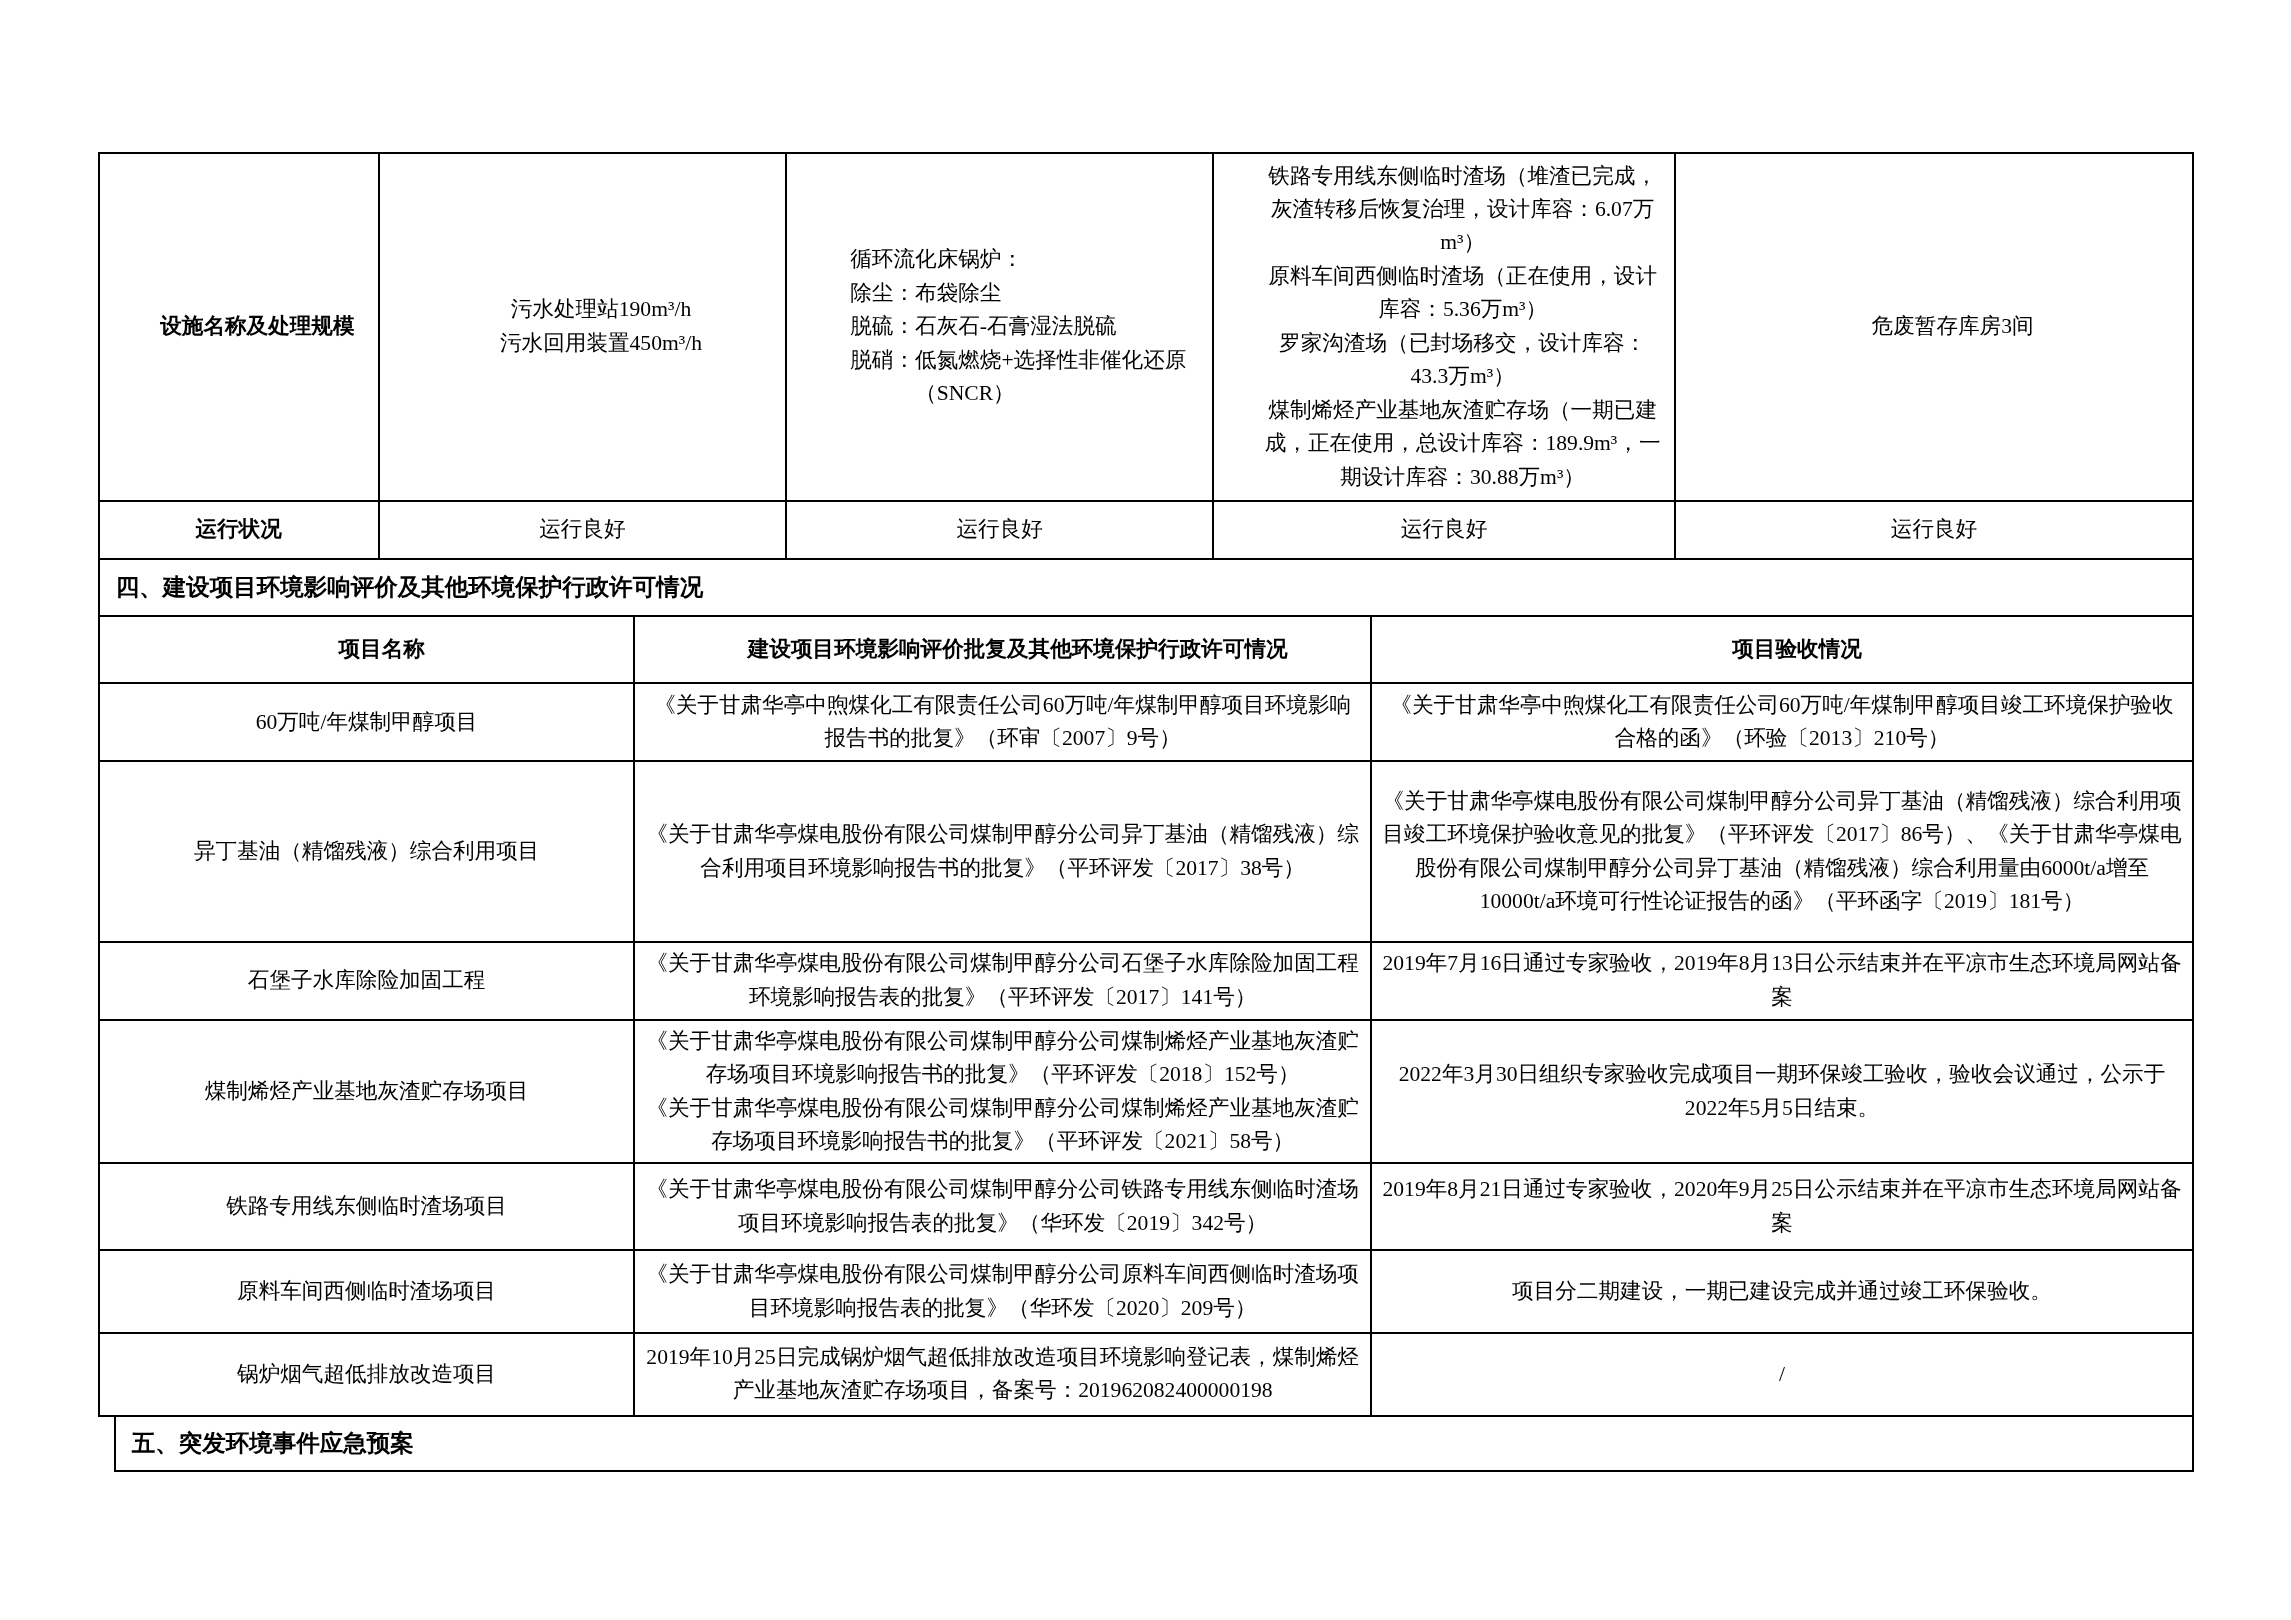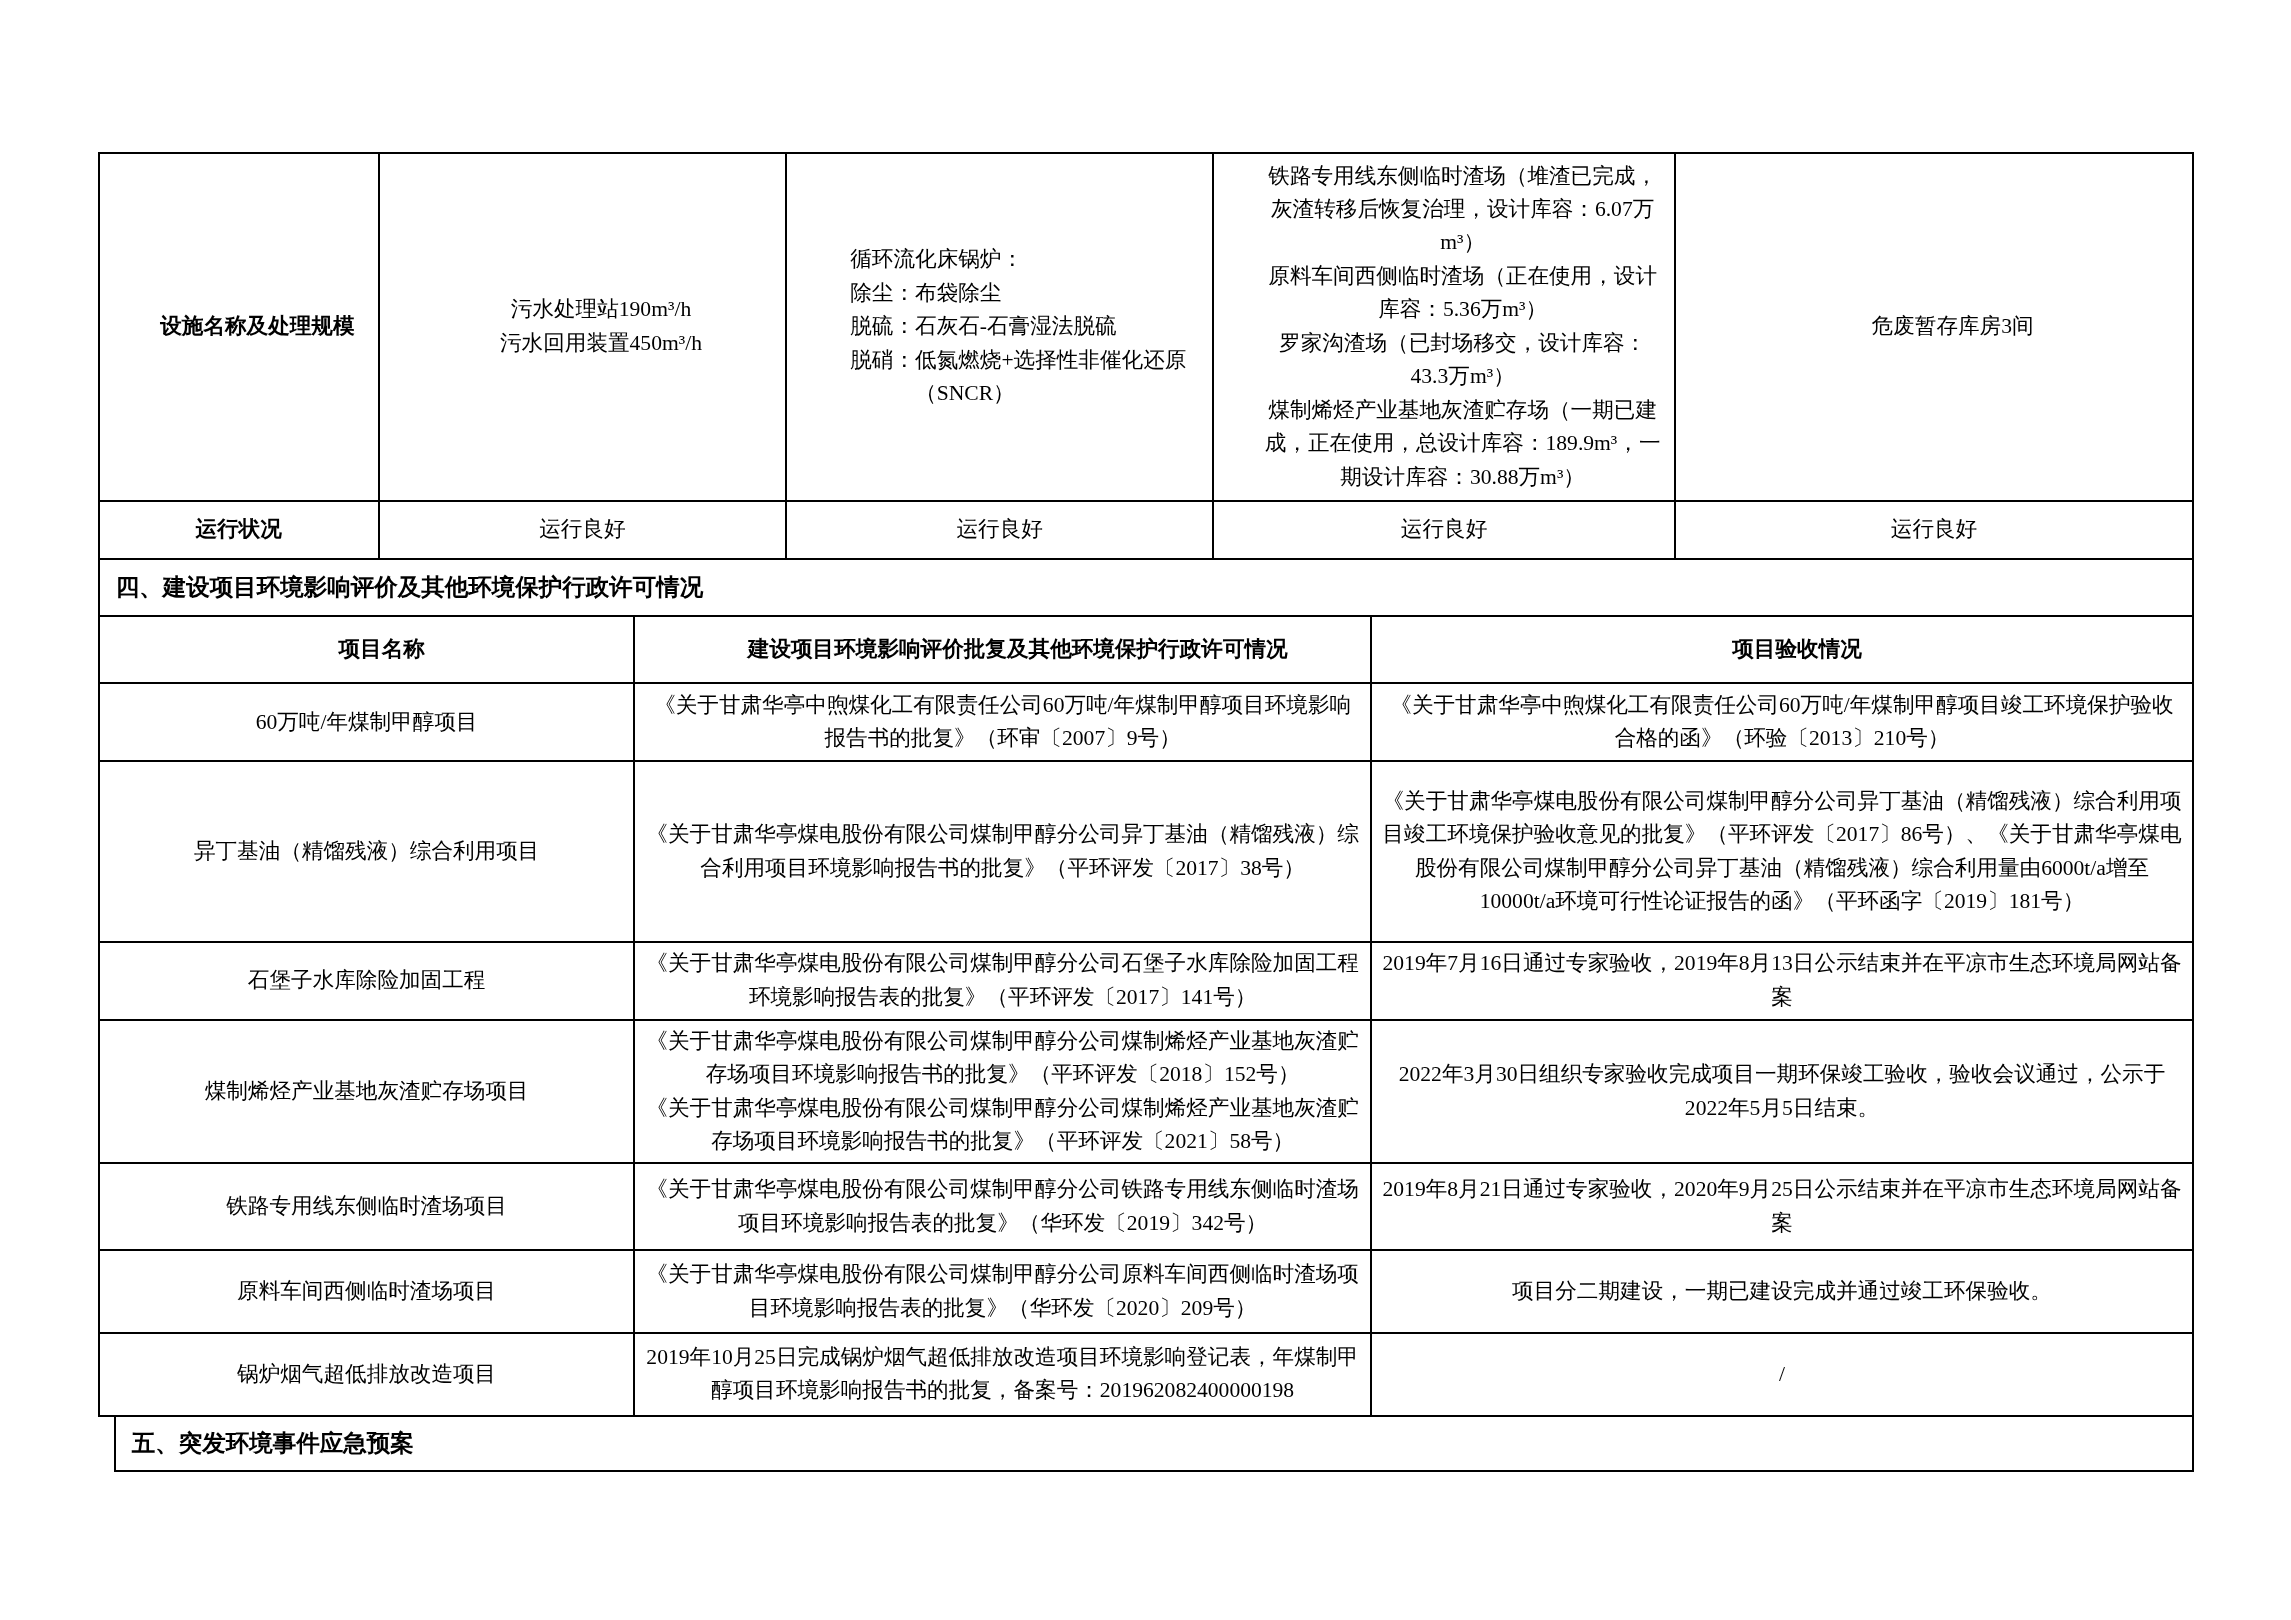--- a/index.html
+++ b/index.html
@@ -128,21 +128,21 @@
         <td>《关于甘肃华亭煤电股份有限公司煤制甲醇分公司铁路专用线东侧临时渣场项目环境影响报告表的批复》（华环发〔2019〕342号）</td>
         <td>2019年8月21日通过专家验收，2020年9月25日公示结束并在平凉市生态环境局网站备案</td>
       </tr>
       <tr class="r7">
         <td>原料车间西侧临时渣场项目</td>
         <td>《关于甘肃华亭煤电股份有限公司煤制甲醇分公司原料车间西侧临时渣场项目环境影响报告表的批复》（华环发〔2020〕209号）</td>
         <td>项目分二期建设，一期已建设完成并通过竣工环保验收。</td>
       </tr>
       <tr class="r8">
         <td>锅炉烟气超低排放改造项目</td>
-        <td>2019年10月25日完成锅炉烟气超低排放改造项目环境影响登记表，年煤制甲醇项目环境影响报告书的批复，备案号：201962082400000198</td>
+        <td>2019年10月25日完成锅炉烟气超低排放改造项目环境影响登记表，煤制烯烃产业基地灰渣贮存场项目，备案号：201962082400000198</td>
         <td>/</td>
       </tr>
     </tbody>
       </table>
 
     <div class="section-band band-last">
       <span>五、突发环境事件应急预案</span>
     </div>
 
   </div>

